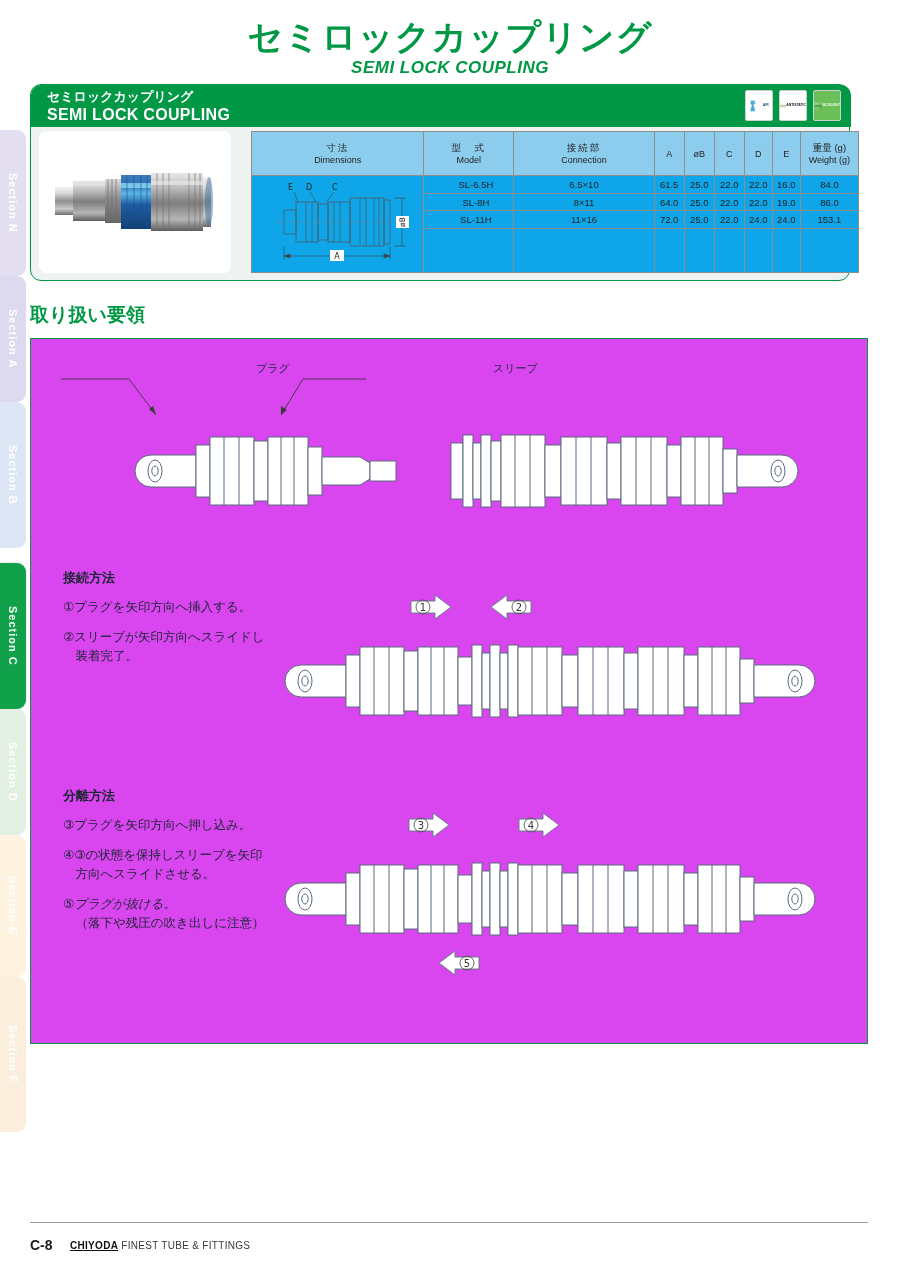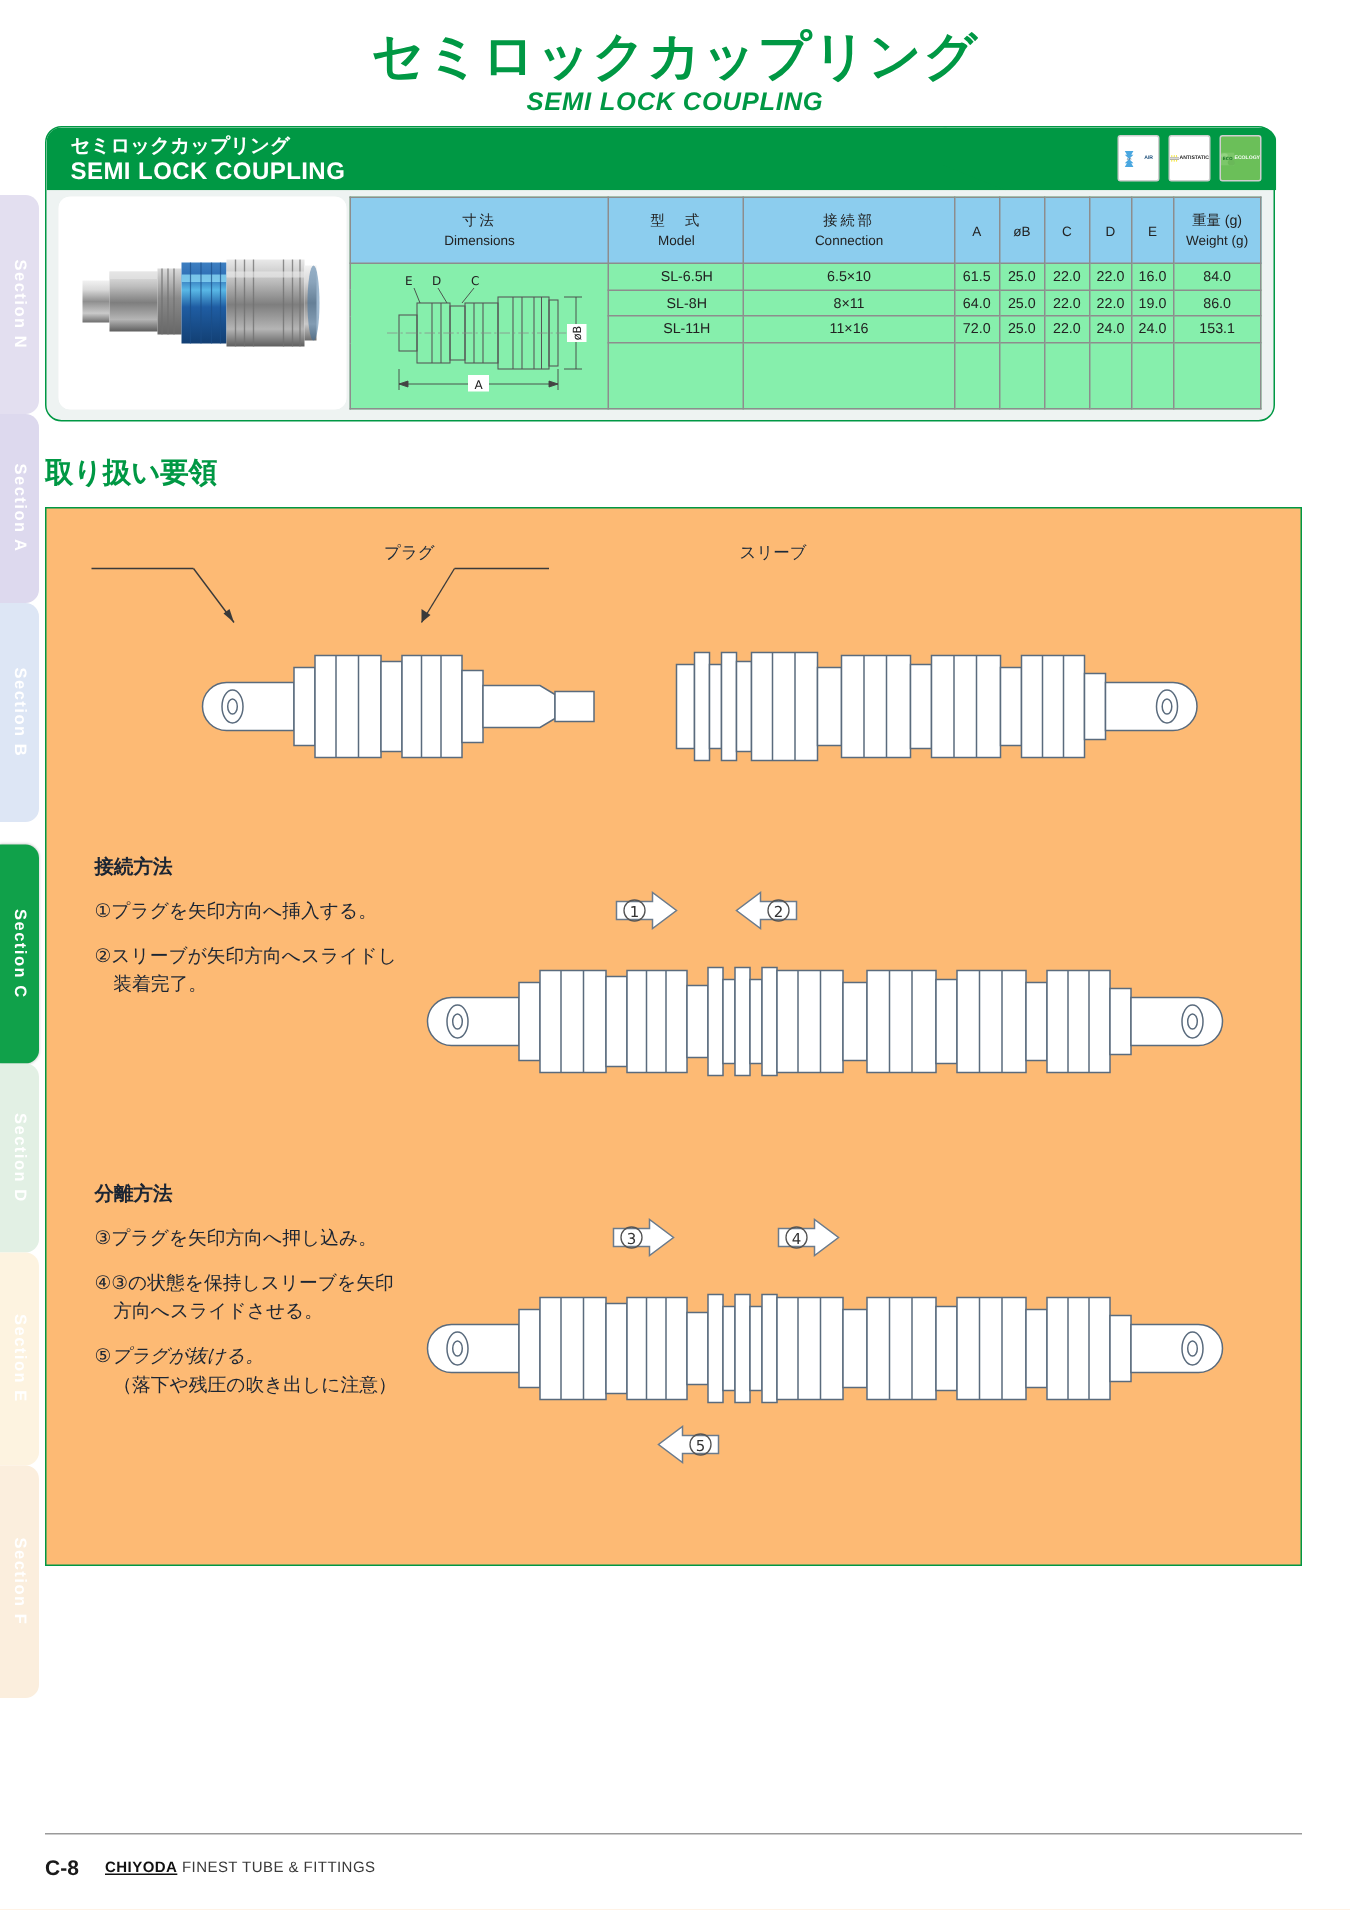--- a/index.html
+++ b/index.html
@@ -77,23 +77,23 @@
 
   
   .prod-photo {
     position: absolute; left: 8px; top: 46px; width: 192px; height: 142px;
     background: #fff; border-radius: 8px; overflow: hidden;
   }
   .photo-svg { display: block; }
 
   
   .spec-table {
-    position: absolute; left: 202px; top: 46px;
+    position: absolute; left: 220px; top: 46px;
     width: 608px; height: 142px;
-    background: #86efac; border: 1px solid #6f6f6f;
+    background: #0ea5e9; border: 1px solid #6f6f6f;
     border-collapse: collapse; font-size: 9px; color: #222;
   }
   .spec-table th, .spec-table td {
     border: 1px solid #8d8d8d; text-align: center; vertical-align: middle;
   }
   .spec-table thead th {
     background: #8ccdee; height: 44px; font-weight: normal; line-height: 12px;
   }
   .th-jp { font-size: 9.5px; letter-spacing: 2px; }
   .th-en { font-size: 9px; }
@@ -104,21 +104,21 @@
   
   .sec-heading {
     position: absolute; left: 30px; top: 302px;
     font-size: 19px; font-weight: bold; color: #009844;
   }
 
   
   .howto {
     position: absolute; left: 30px; top: 338px;
     width: 838px; height: 706px;
-    background: #fdba74; border: 1px solid #009844;
+    background: #d946ef; border: 1px solid #009844;
   }
 
   .lbl {
     position: absolute; font-size: 11px; color: #1b2a3a;
     font-family: "DejaVu Sans", sans-serif;
   }
   .proc-title {
     position: absolute; font-size: 13px; font-weight: bold; color: #1b2533;
     font-family: "DejaVu Sans", sans-serif;
   }

